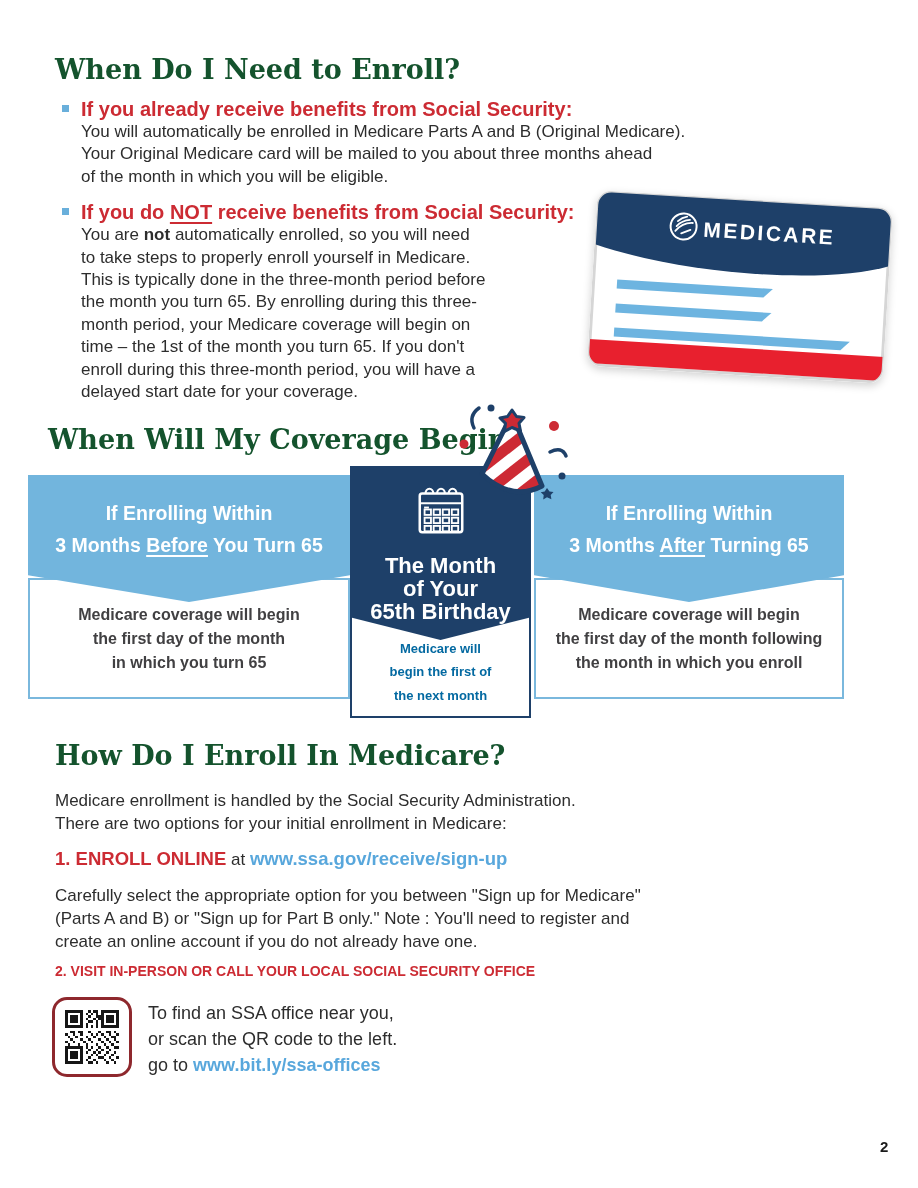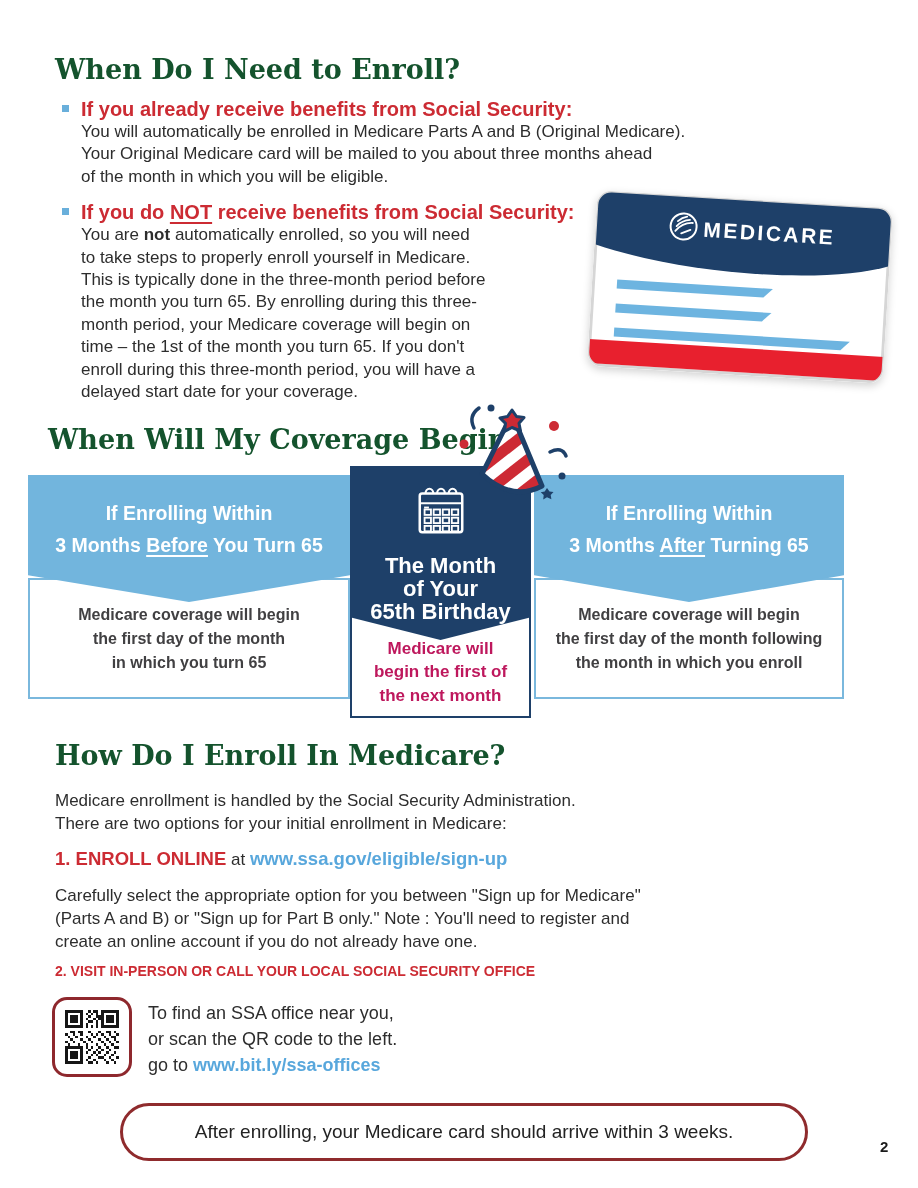--- a/index.html
+++ b/index.html
@@ -30,21 +30,21 @@
           padding-top:22px;box-sizing:border-box;}
   .result{position:absolute;left:0;right:0;top:128px;text-align:center;font-weight:700;
           font-size:16px;line-height:24px;color:#414042;}
   .center-col{position:absolute;left:322px;top:0;width:181px;height:252px;background:#fff;
           border:2.5px solid #1e4069;box-sizing:border-box;}
   .center-navy{position:absolute;left:0;right:0;top:0;height:172px;background:#1e4069;
           clip-path:polygon(0 0,100% 0,100% 87%,50% 100%,0 87%);}
   .center-title{position:absolute;left:0;right:0;top:86px;text-align:center;color:#fff;
           font-weight:700;font-size:22px;line-height:23px;}
   .center-result{position:absolute;left:0;right:0;bottom:9px;text-align:center;
-          font-weight:700;font-size:17px;line-height:23.5px;color:#be185d;}
+          font-weight:700;font-size:13px;line-height:23.5px;color:#0369a1;}
   .cal{position:absolute;left:50%;top:13px;transform:translateX(-50%);}
   .hat{position:absolute;left:450px;top:400px;z-index:3;}
   
   .para{position:absolute;font-size:17px;line-height:23px;color:#2d2d2d;}
   .opt-line{position:absolute;left:55px;top:848px;font-size:18.5px;}
   .red-bold{color:#cc2b33;font-weight:700;}
   .link{color:#58a7dc;font-weight:700;text-decoration:none;cursor:pointer;}
   .opt2{position:absolute;left:55px;top:963px;font-size:14px;font-weight:700;color:#cc2b33;}
   .qr-box{position:absolute;left:52px;top:997px;width:74px;height:74px;border:3px solid #8e282d;
           border-radius:15px;background:#fff;display:flex;align-items:center;justify-content:center;}
@@ -204,21 +204,21 @@
 begin the first of
 the next month</div>
     </div>
   </div>
 
   <h1 class="h1" style="left:55px;top:740px;">How Do I Enroll In Medicare?</h1>
 
   <div class="para pre" style="left:55px;top:789px;width:640px;">Medicare enrollment is handled by the Social Security Administration.
 There are two options for your initial enrollment in Medicare:</div>
 
-  <div class="opt-line"><span class="red-bold">1. ENROLL ONLINE</span><span style="font-size:17px;"> at </span><span class="link">www.ssa.gov/eligible/sign-up</span></div>
+  <div class="opt-line"><span class="red-bold">1. ENROLL ONLINE</span><span style="font-size:17px;"> at </span><span class="link">www.ssa.gov/receive/sign-up</span></div>
 
   <div class="para pre" style="left:55px;top:884px;width:720px;">Carefully select the appropriate option for you between "Sign up for Medicare"
 (Parts A and B) or "Sign up for Part B only." Note : You'll need to register and
 create an online account if you do not already have one.</div>
 
   <div class="opt2">2. VISIT IN-PERSON OR CALL YOUR LOCAL SOCIAL SECURITY OFFICE</div>
 
   <div class="qr-box">
     <svg width="54" height="54" viewBox="0 0 21 21" shape-rendering="crispEdges">
       <g fill="#161616">
@@ -232,19 +232,16 @@
       </g>
     </svg>
   </div>
 
   <div class="qr-text">
     <div>To find an SSA office near you,</div>
     <div>or scan the QR code to the left.</div>
     <div><span>go to </span><span class="link">www.bit.ly/ssa-offices</span></div>
   </div>
 
-  <div class="pill">
-    <span>After enrolling, your Medicare card should arrive within 3 weeks.</span>
-  </div>
 
   <div class="pagenum">2</div>
 
 </div>
 
 </body></html>

